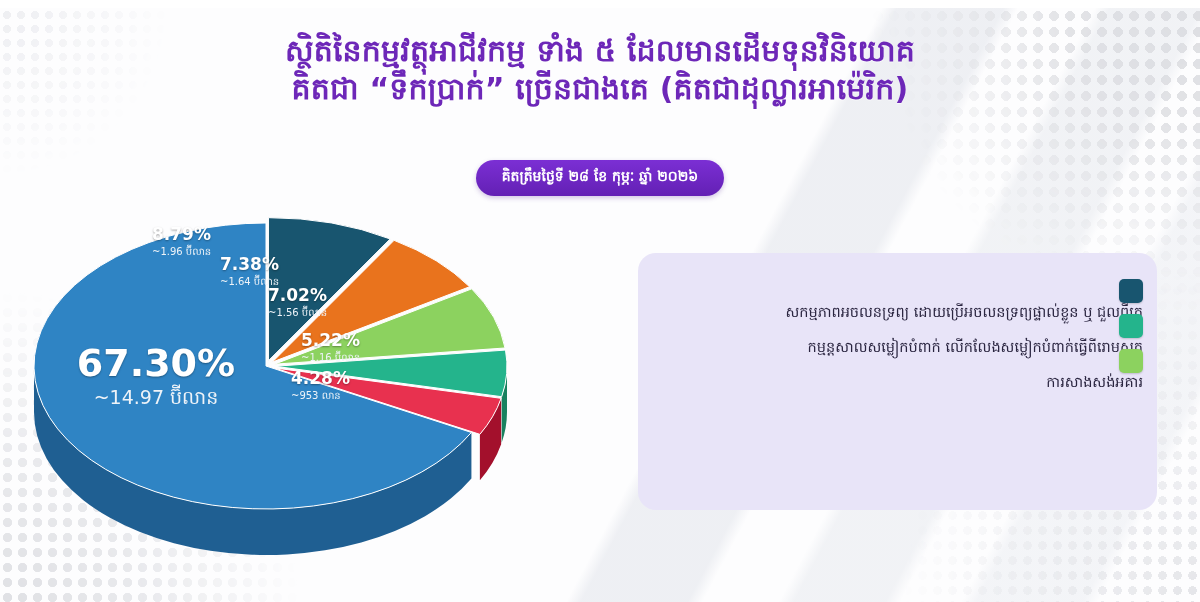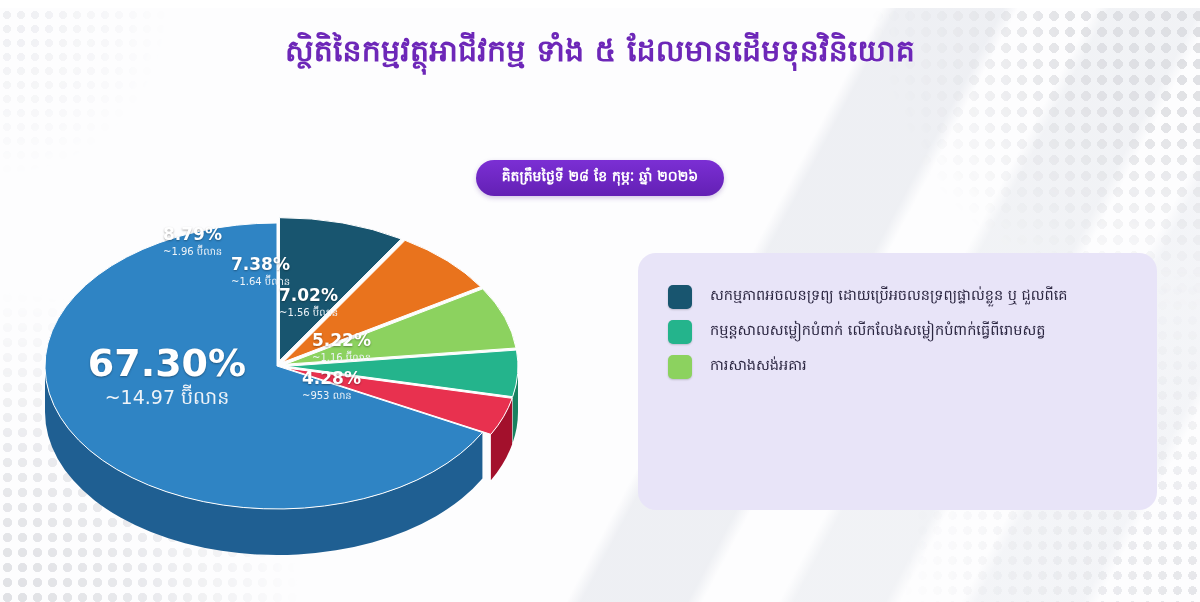--- a/index.html
+++ b/index.html
@@ -70,39 +70,40 @@
     background:linear-gradient(180deg,#7b2fd4 0%,#6320b4 100%);
     color:#ffffff;
     font-size:14px;
     font-weight:bold;
     padding:7px 26px 8px;
     border-radius:18px;
     box-shadow:0 2px 5px rgba(80,30,150,.25);
   }
 
   
-  #pie-area { position:absolute; left:27px; top:190px; width:620px; height:360px; }
+  #pie-area { position:absolute; left:16px; top:190px; width:620px; height:360px; }
   #pie-svg  { display:block; }
 
   .pct   { font-weight:bold; fill:#ffffff; }
   .sub   { fill:#eef3f8; }
   .pct-shadow { text-shadow:0 1px 2px rgba(0,0,0,.35); }
 
   
   #legend {
     position:absolute; left:638px; top:245px; width:519px; height:257px;
     background:#e8e4f8;
     border-radius:18px;
   }
   #legend-list {
     position:absolute; left:30px; top:26px; right:14px;
   }
   .legend-row {
-    display:flex; align-items:center;
+    display:flex; align-items:flex-end;
     height:35px;
+    flex-direction:column;
   }
   .legend-sw {
     width:24px; height:24px; border-radius:5px; flex:0 0 24px;
     box-shadow:0 1px 2px rgba(0,0,0,.18);
   }
   .legend-label {
     margin-left:18px;
     font-size:14.5px;
     color:#2a2540;
     white-space:nowrap;
@@ -113,20 +114,21 @@
 
 <div id="stage">
 
   <div class="dots tl"></div>
   <div class="dots tr"></div>
   <div class="dots tr2"></div>
   <div class="dots bl"></div>
 
   <div id="title">
     <span class="ln">ស្ថិតិនៃកម្មវត្ថុអាជីវកម្ម ទាំង ៥ ដែលមានដើមទុនវិនិយោគ</span>
+    <span class="ln">គិតជា “ទឹកប្រាក់” ច្រើនជាងគេ (គិតជាដុល្លារអាម៉េរិក)</span>
   </div>
 
   <div id="badge-wrap">
     <span id="badge">គិតត្រឹមថ្ងៃទី ២៨ ខែ កុម្ភៈ ឆ្នាំ ២០២៦</span>
   </div>
 
   <div id="pie-area">
     <svg id="pie-svg" width="620" height="360" viewBox="0 0 620 360">
       <defs>
         <filter id="softshadow" x="-30%" y="-30%" width="160%" height="160%">

